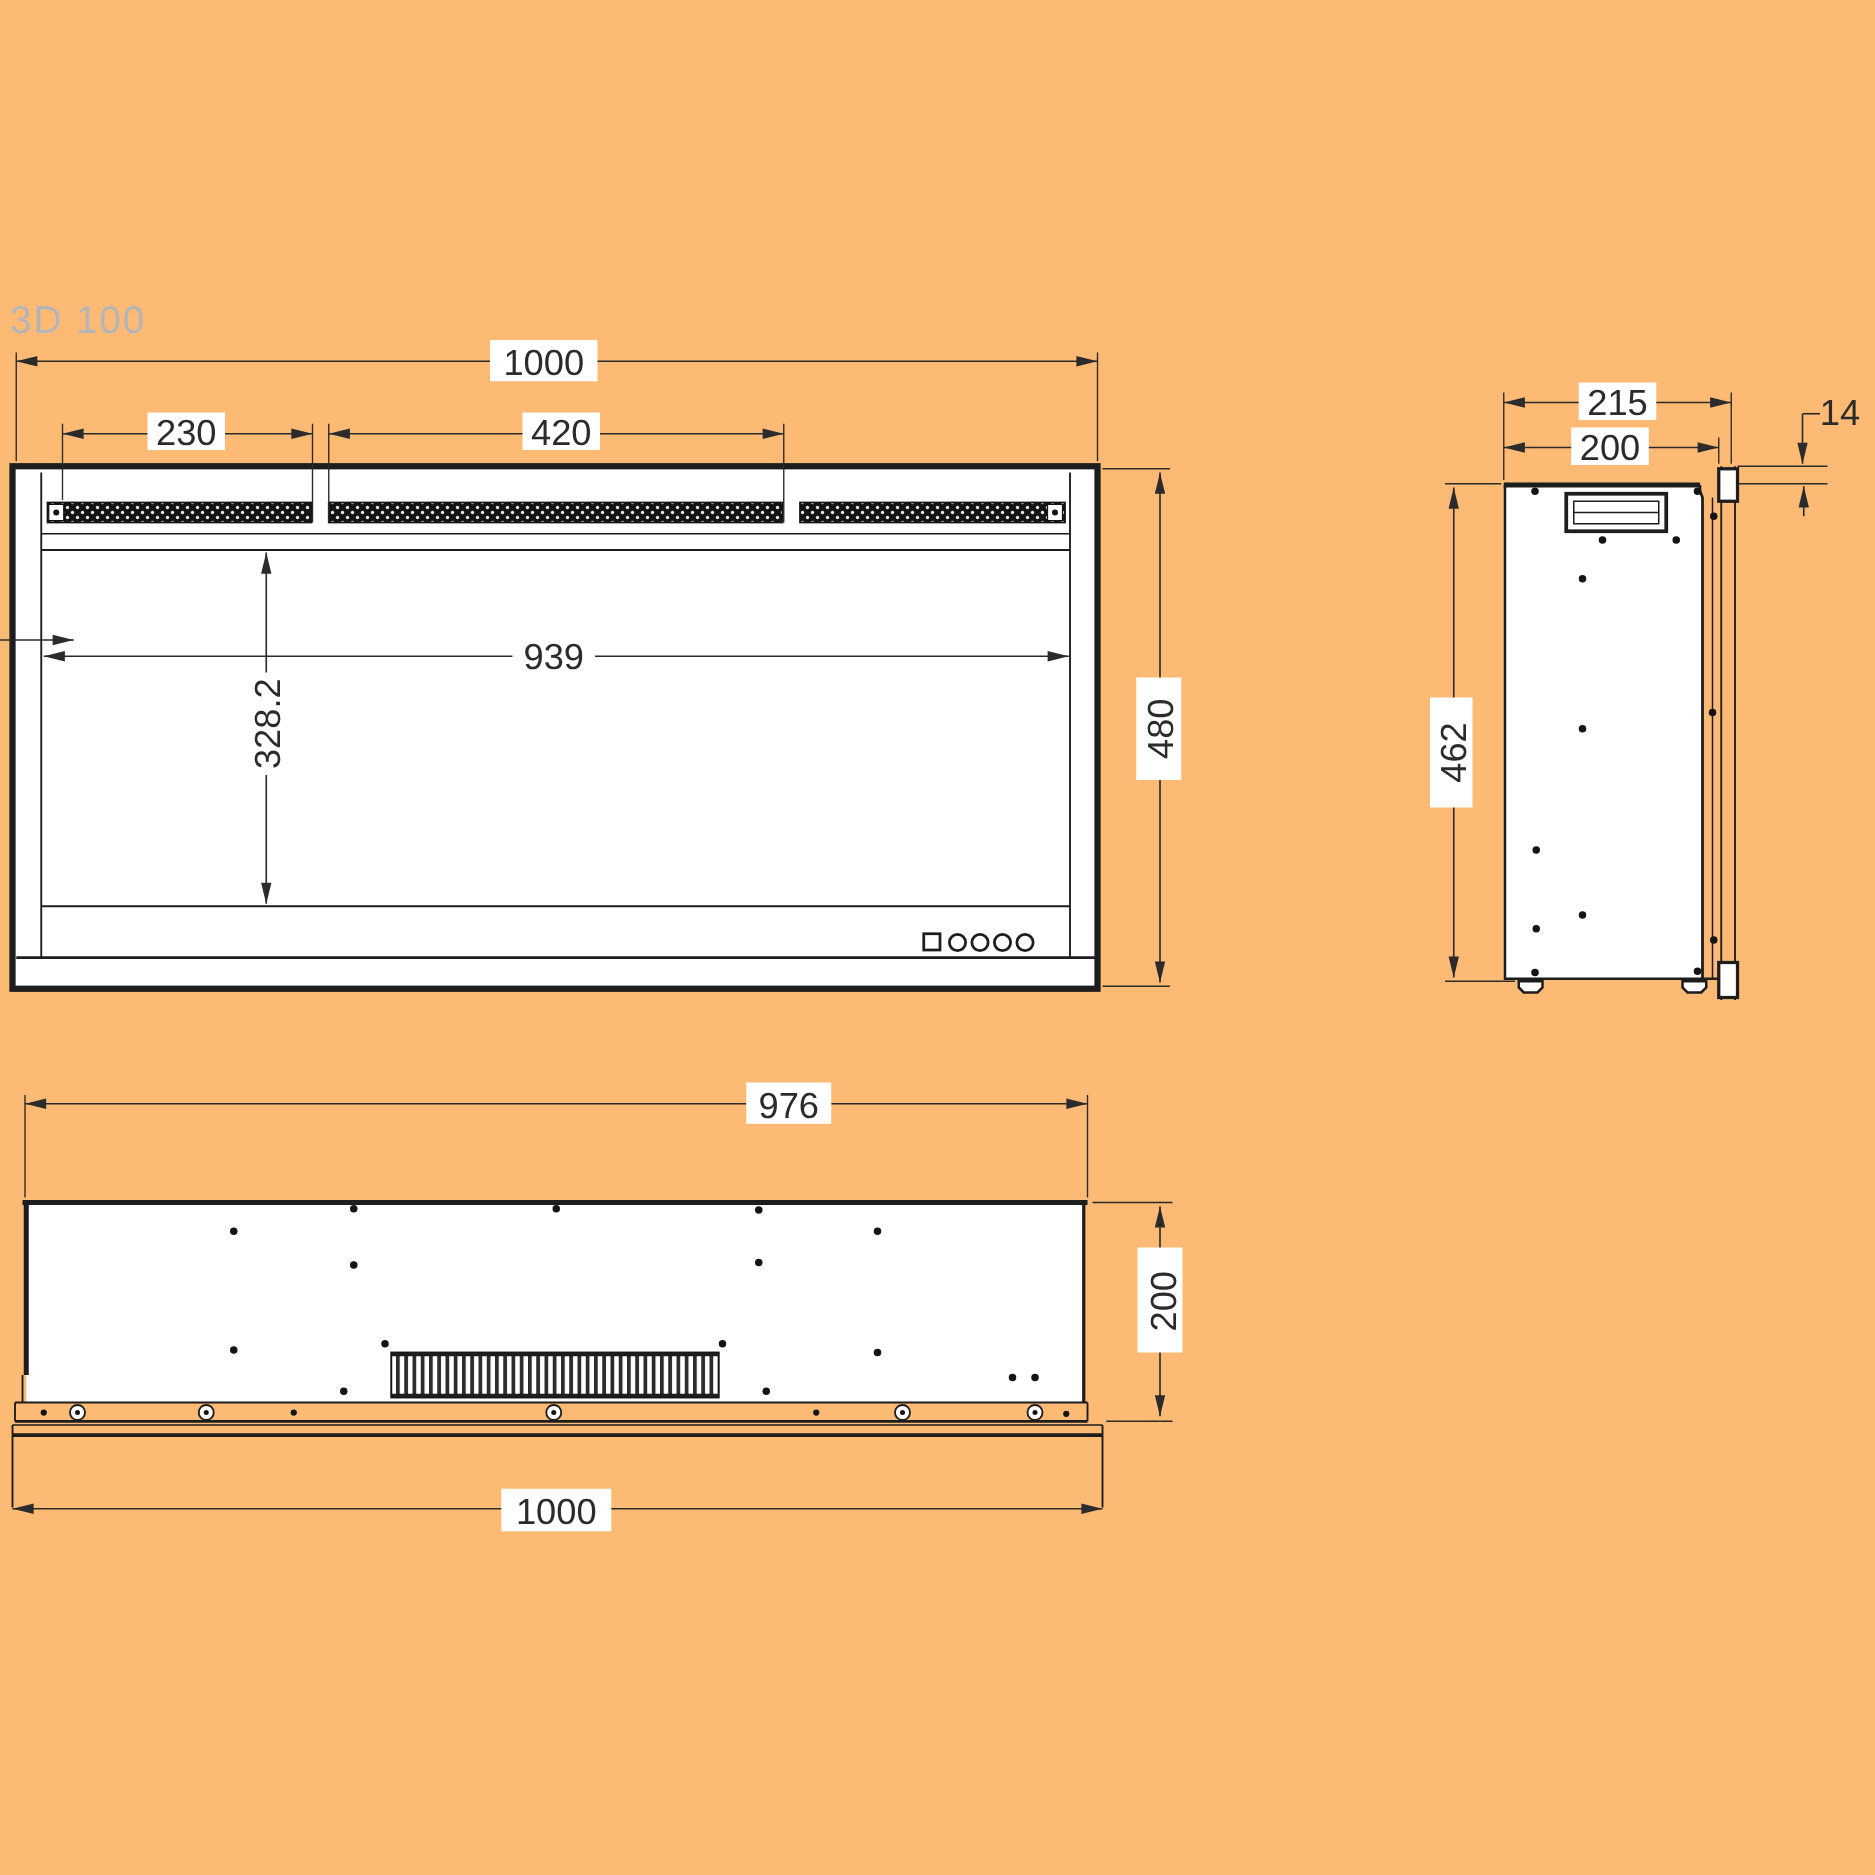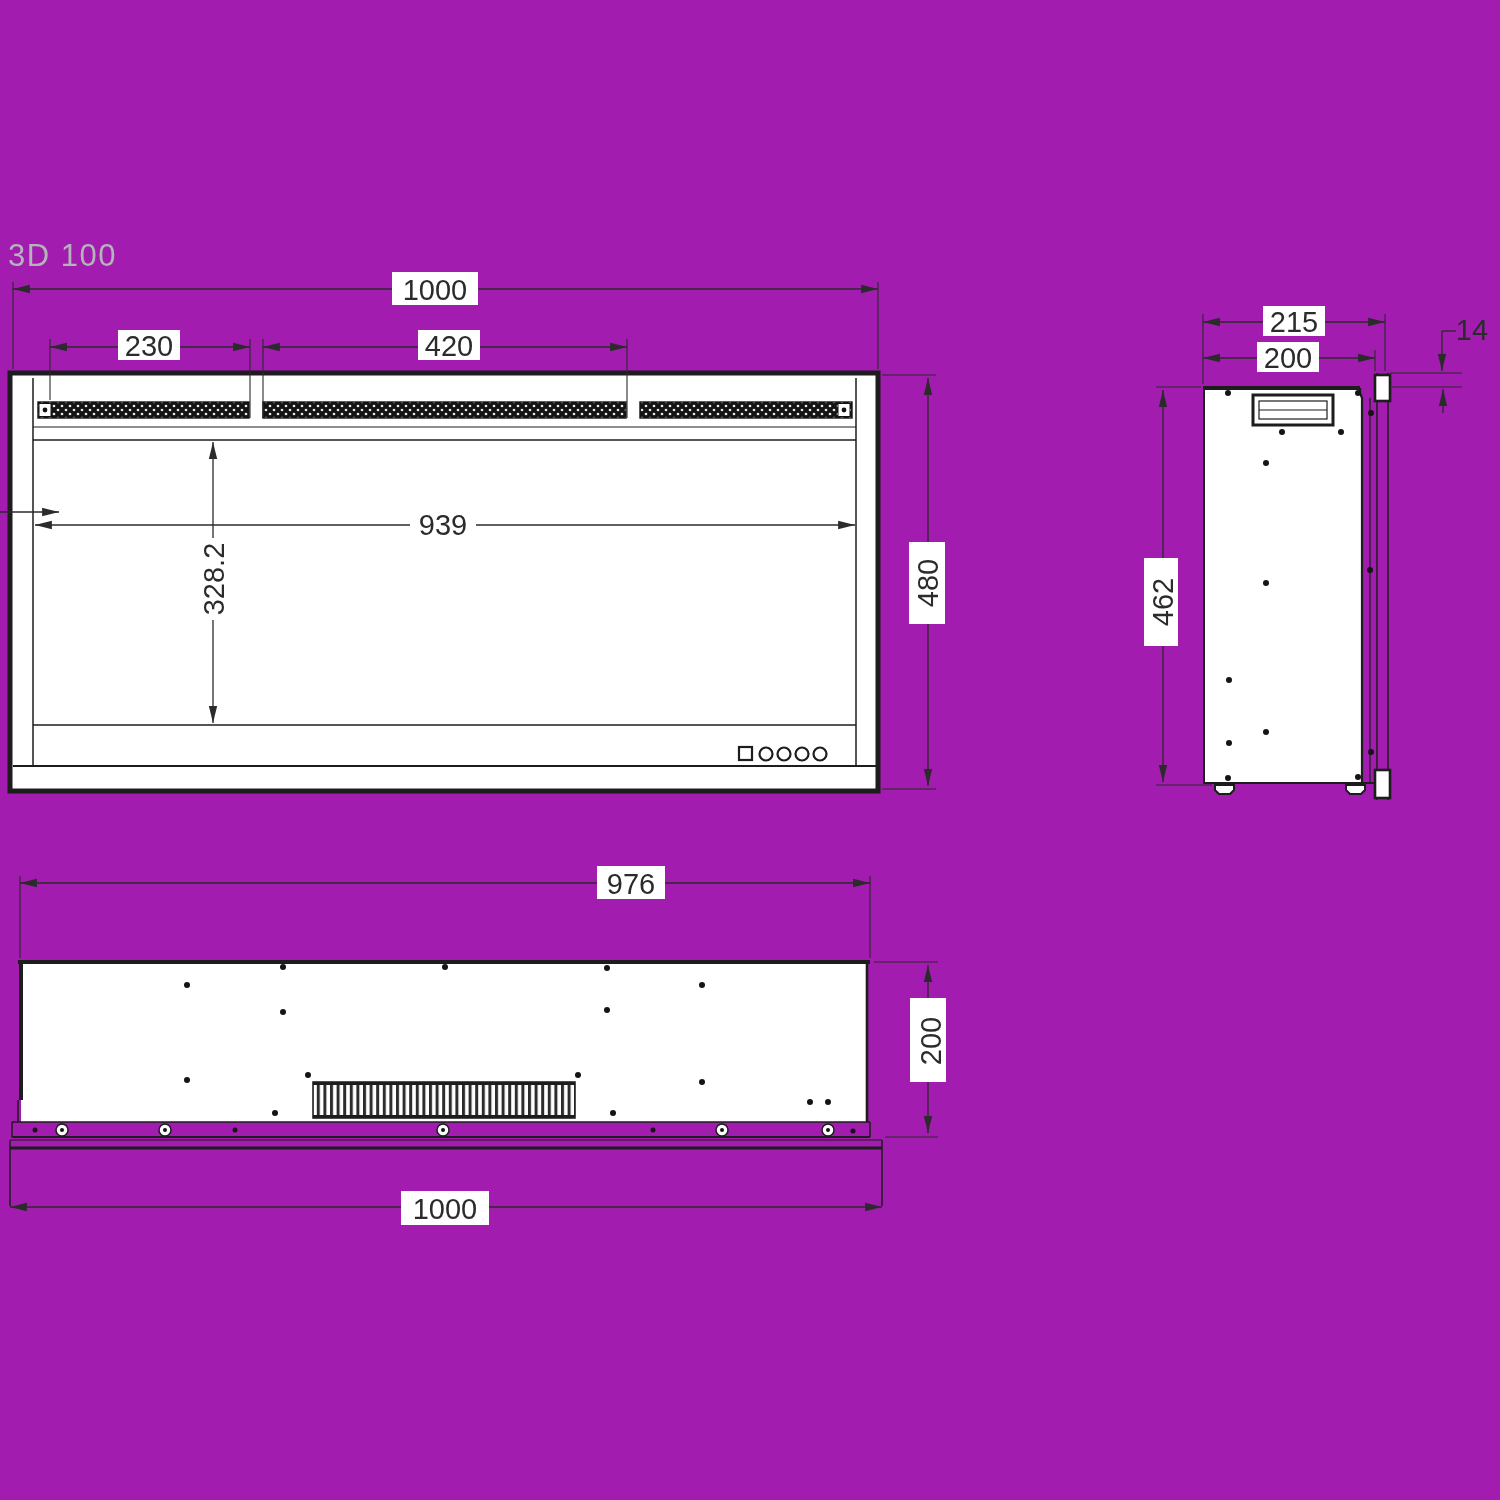--- a/index.html
+++ b/index.html
@@ -1,16 +1,16 @@
 <!DOCTYPE html>
 <html><head>
 <meta charset="utf-8">
 <style>
   html,body{margin:0;padding:0;background:#ffffff;}
-  .stage{width:1500px;height:1500px;position:relative;background:#a21caf;overflow:hidden;}
+  .stage{width:1500px;height:1500px;position:relative;background:#fdba74;overflow:hidden;}
   svg{display:block;}
   .ln{stroke:#1d1d1d;fill:none;}
   .w5{stroke-width:5;}
   .w4{stroke-width:4;}
   .w3{stroke-width:3;}
   .w26{stroke-width:2.6;}
   .w22{stroke-width:2.2;}
   .w2{stroke-width:2;}
   .w15{stroke-width:1.5;}
   .w12{stroke-width:1.2;}

